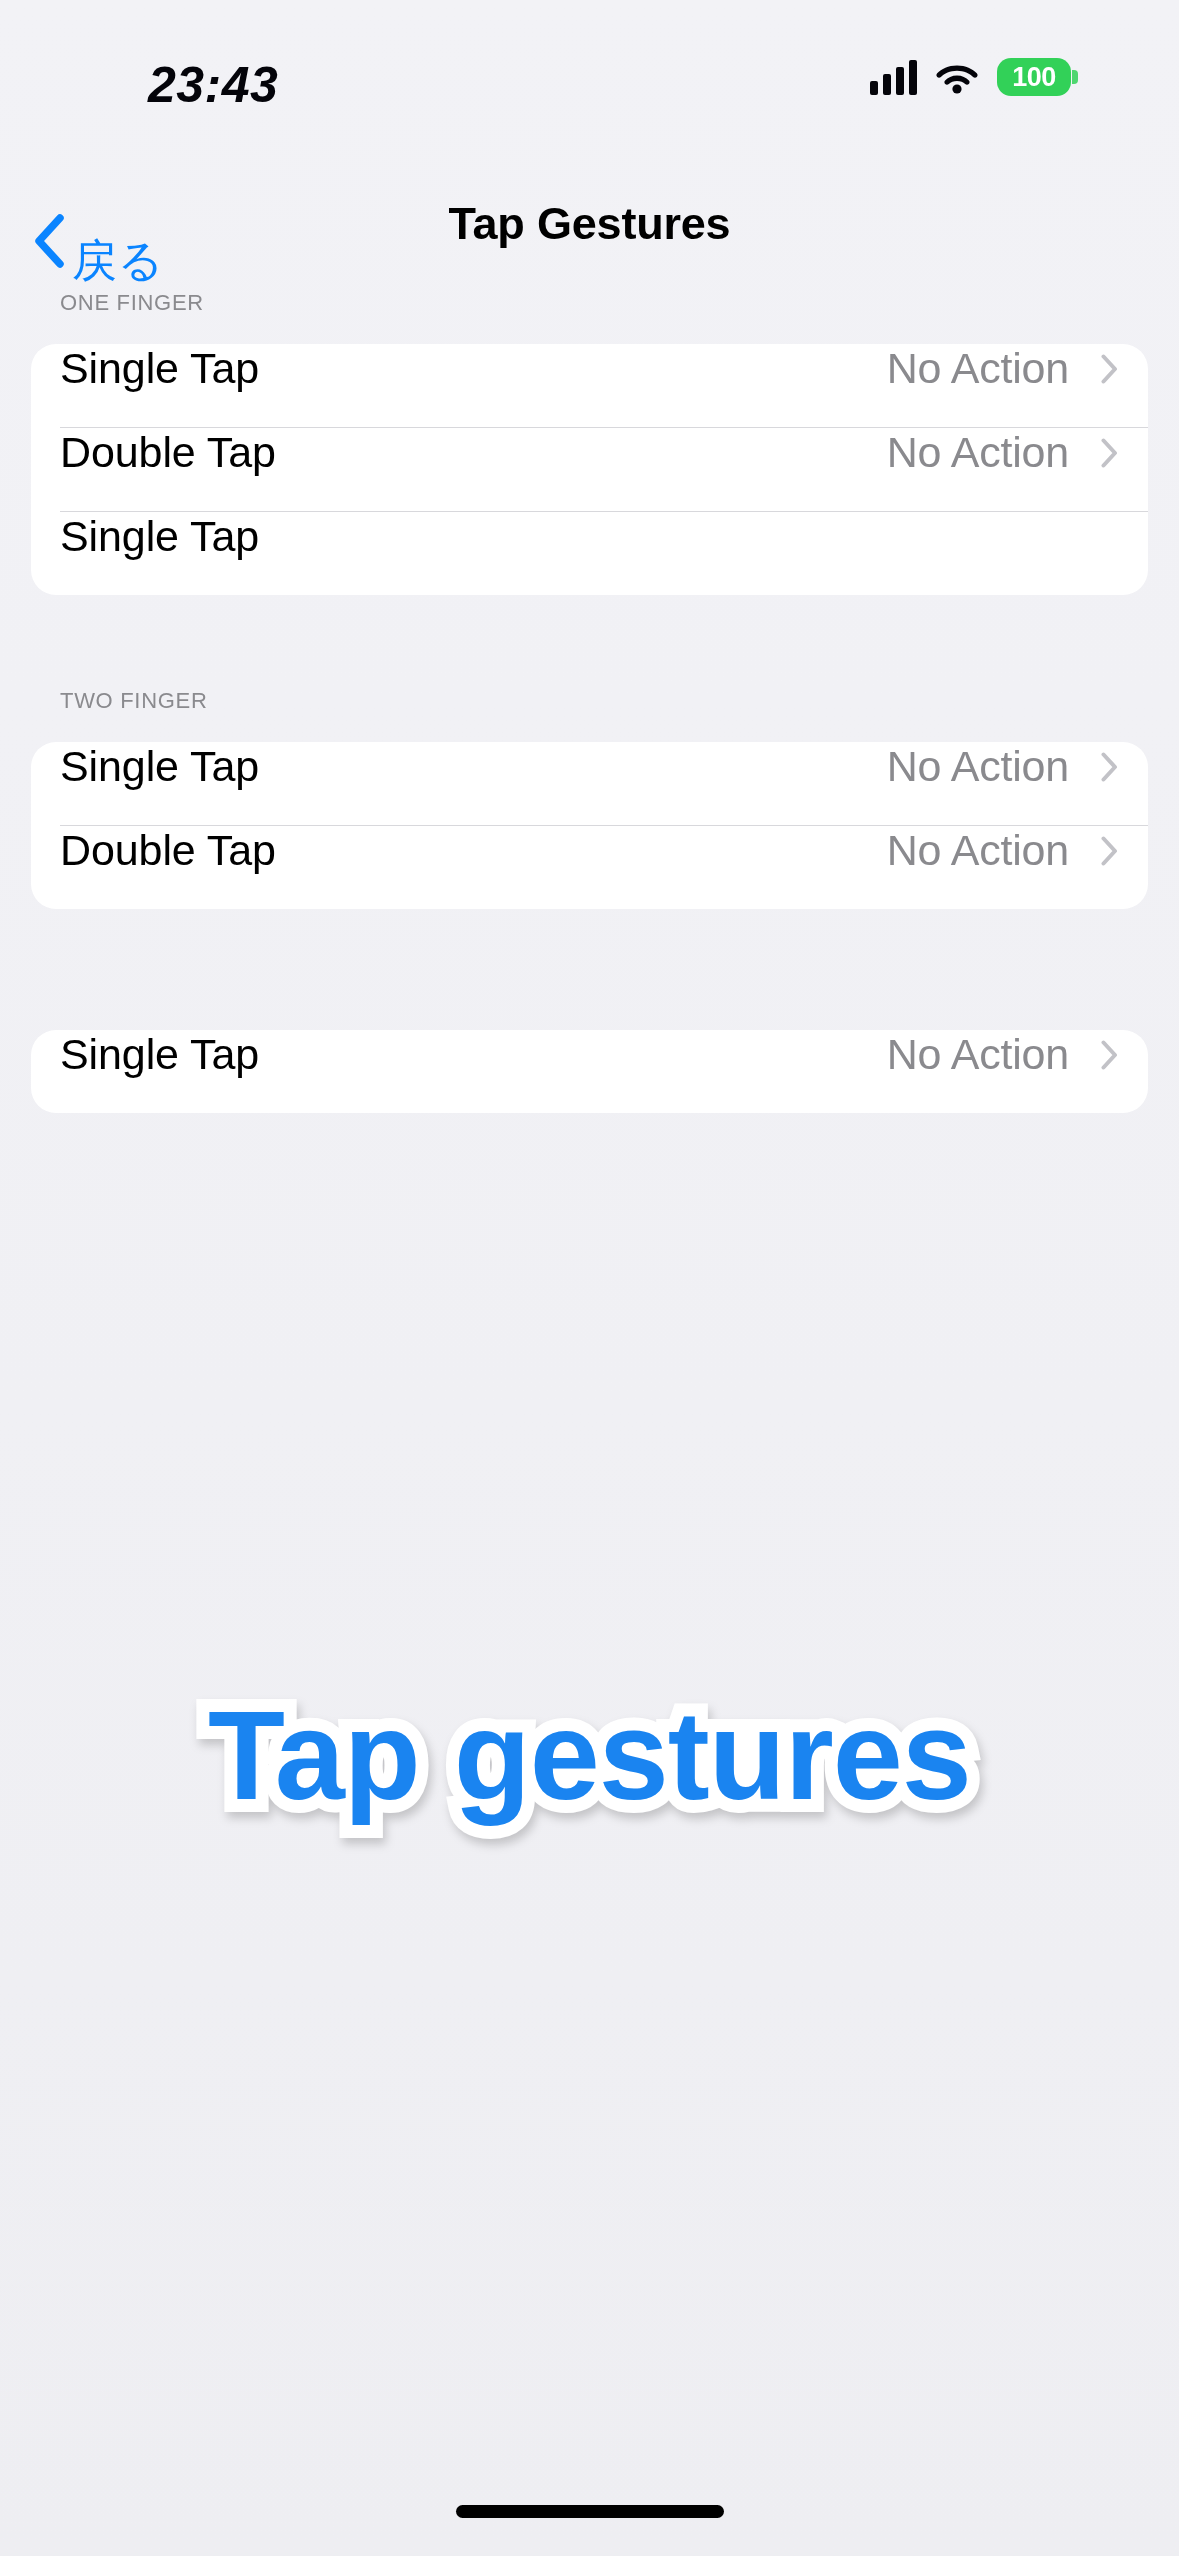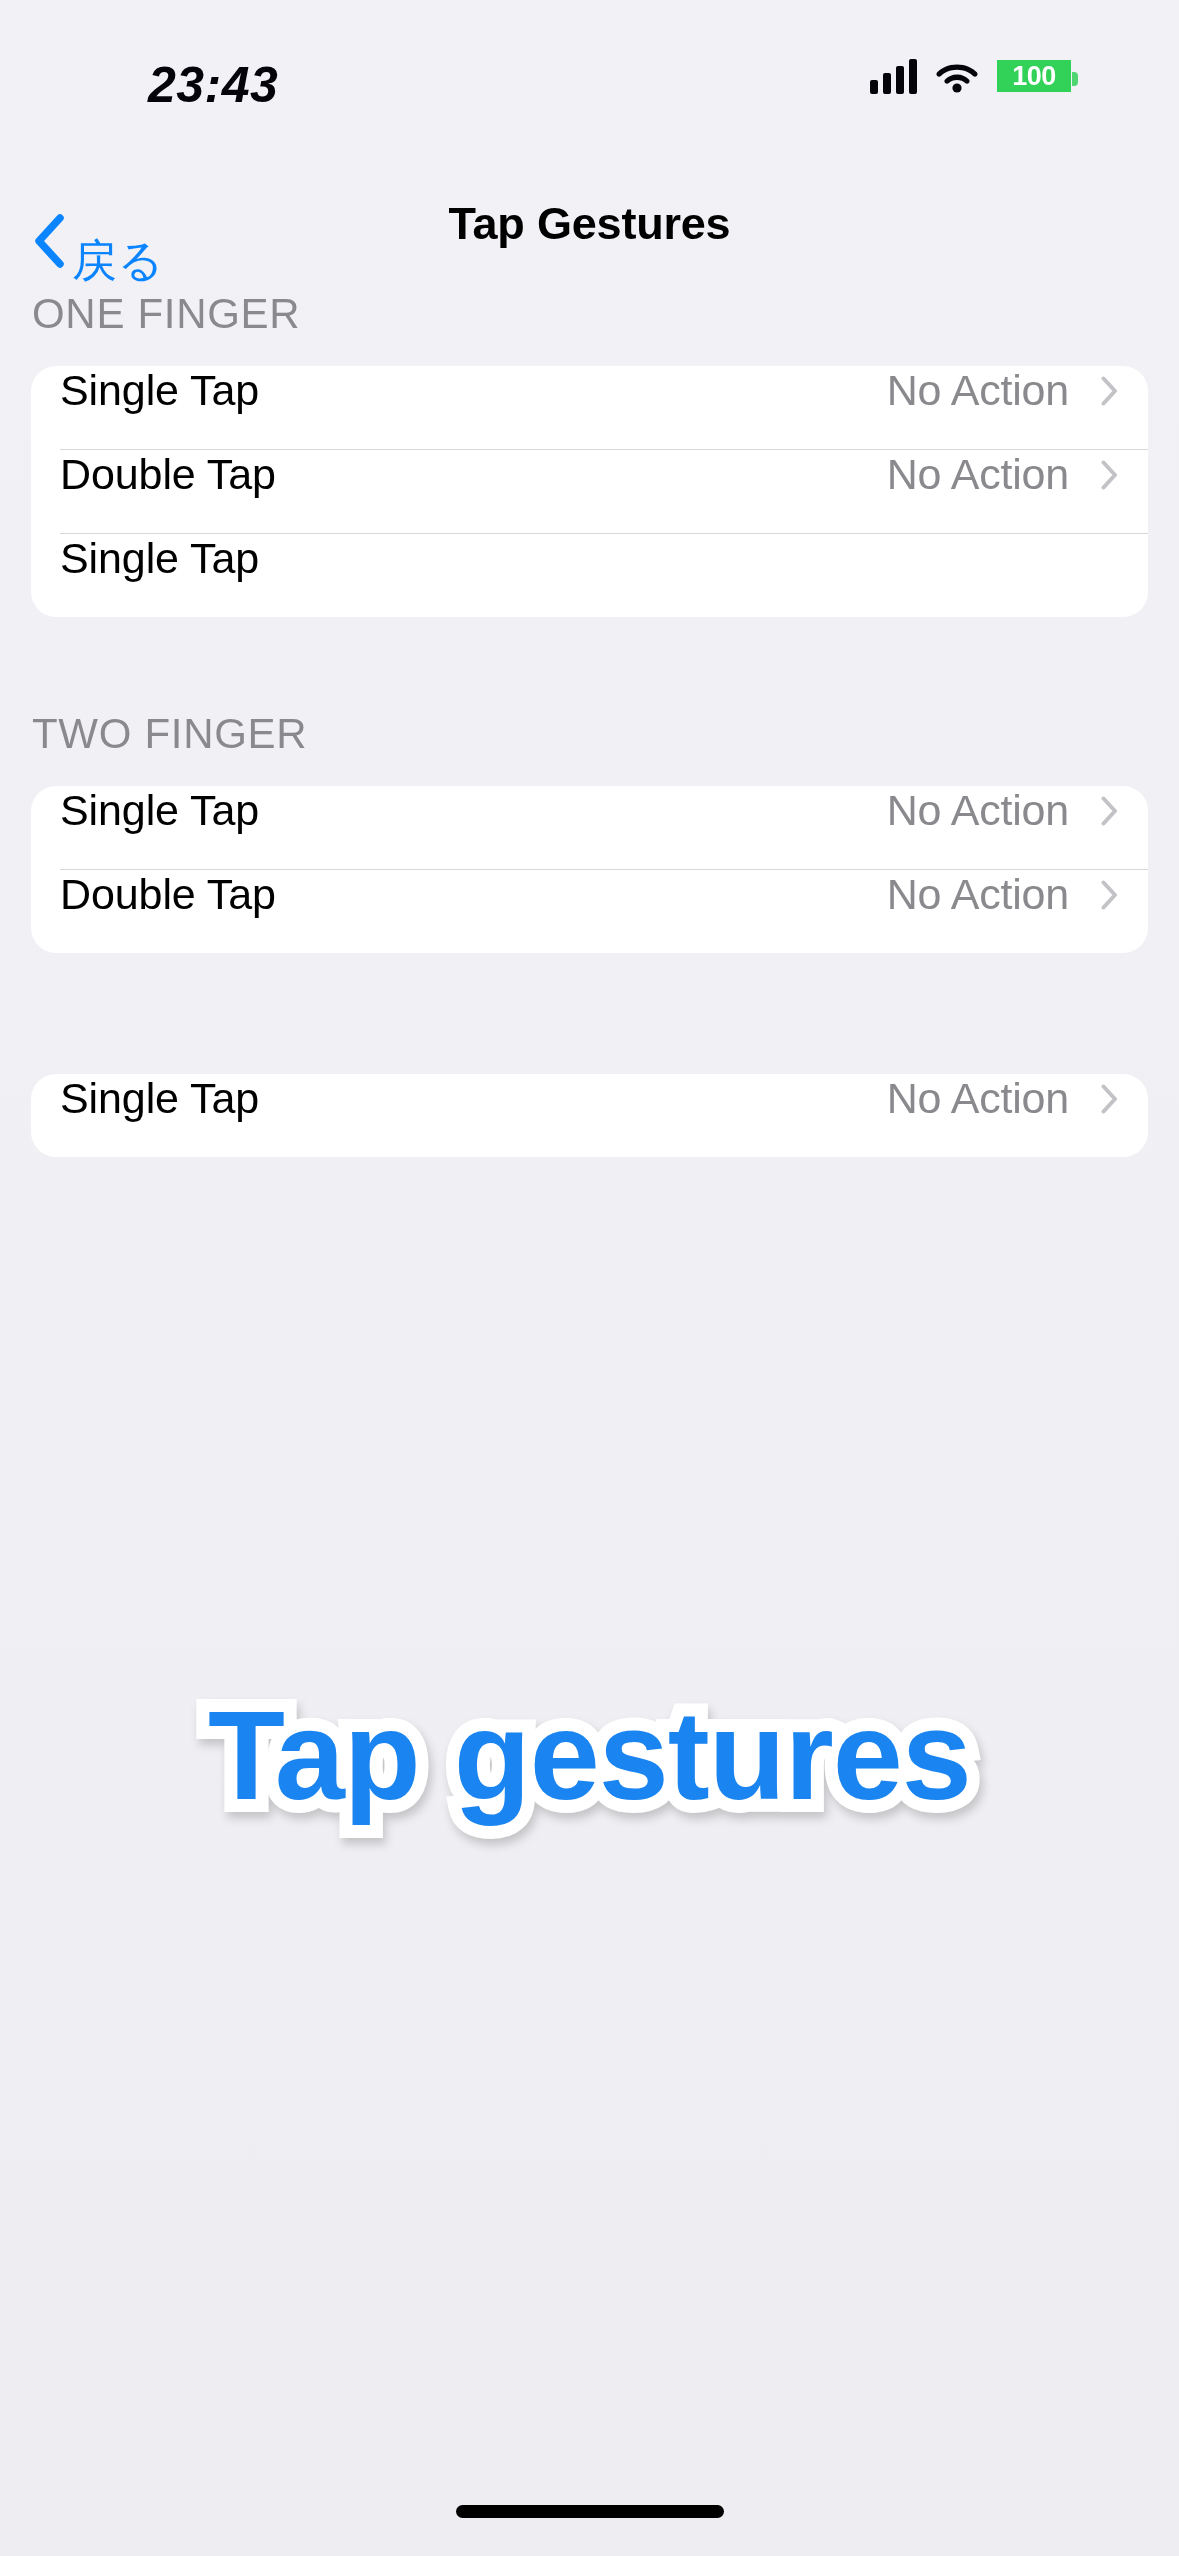--- a/index.html
+++ b/index.html
@@ -32,22 +32,22 @@
   }
   .cell-bars { display:flex; align-items:flex-end; gap:5px; height:36px; }
   .cell-bars i { display:block; width:8px; background:#04040a; border-radius:2px; }
   .cell-bars i:nth-child(1){ height:14px; }
   .cell-bars i:nth-child(2){ height:21px; }
   .cell-bars i:nth-child(3){ height:28px; }
   .cell-bars i:nth-child(4){ height:35px; }
   .wifi { width:44px; height:34px; display:block; }
   .battery {
     position:relative;
-    width:74px; height:32px;
-    background:#32d158; border-radius:0;
+    width:74px; height:38px;
+    background:#32d158; border-radius:14px;
     display:flex; align-items:center; justify-content:center;
   }
   .battery:after {
     content:""; position:absolute; right:-7px; top:12px;
     width:6px; height:14px; background:#32d158;
     border-radius:0 4px 4px 0; opacity:.85;
   }
   .battery span {
     color:#fff; font-size:27px; font-weight:700; letter-spacing:-0.5px;
     line-height:1;
@@ -72,23 +72,23 @@
     text-align:center;
     font-size:45px; font-weight:700; color:#000;
     letter-spacing:-0.2px;
   }
 
   
   .content { position:absolute; top:290px; left:0; width:1179px; }
   .group { margin-bottom:0; }
   .group-header {
     color:#8a8a8e;
-    font-size:42px;
+    font-size:22px;
     letter-spacing:0.7px;
-    padding-left:32px;
+    padding-left:60px;
     text-transform:uppercase;
   }
   .card {
     background:#ffffff;
     border-radius:25px;
     margin:0 31px;
     overflow:hidden;
   }
   .row {
     position:relative;

